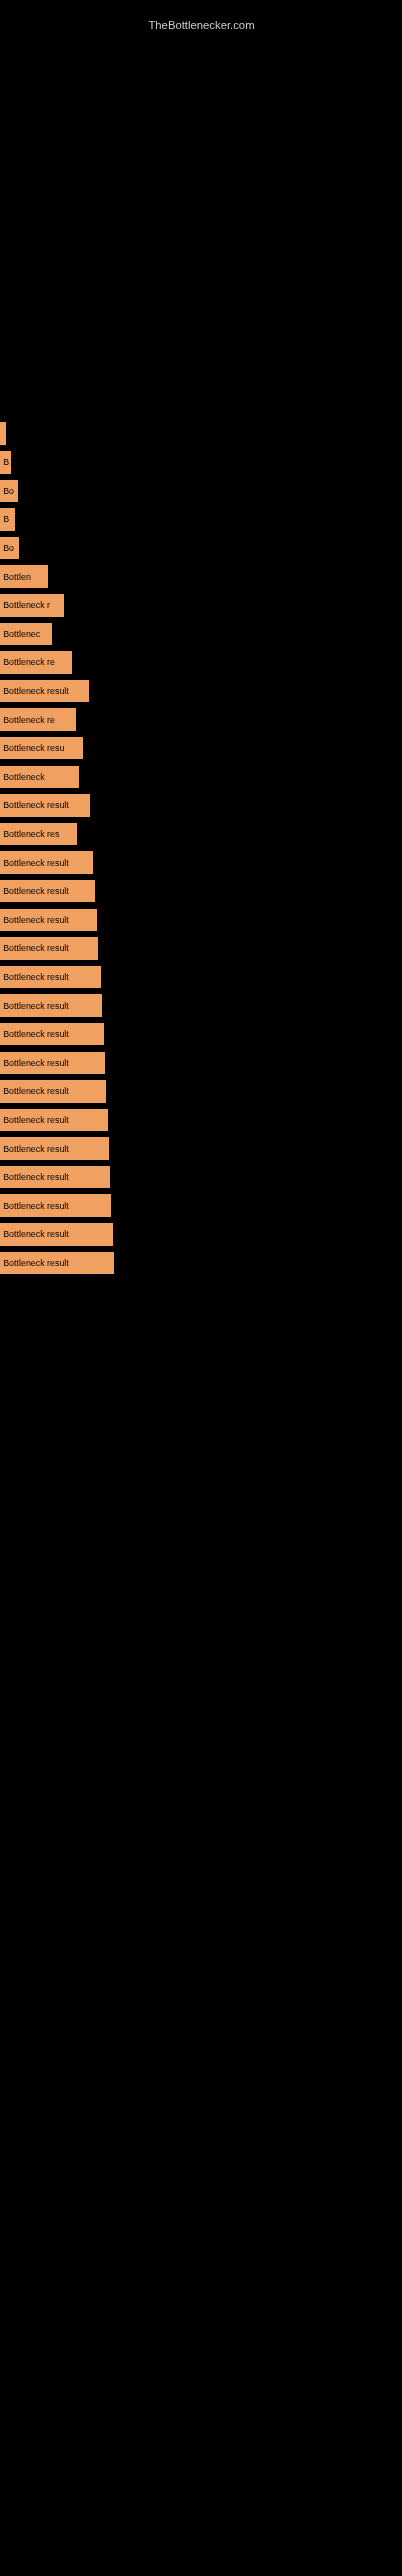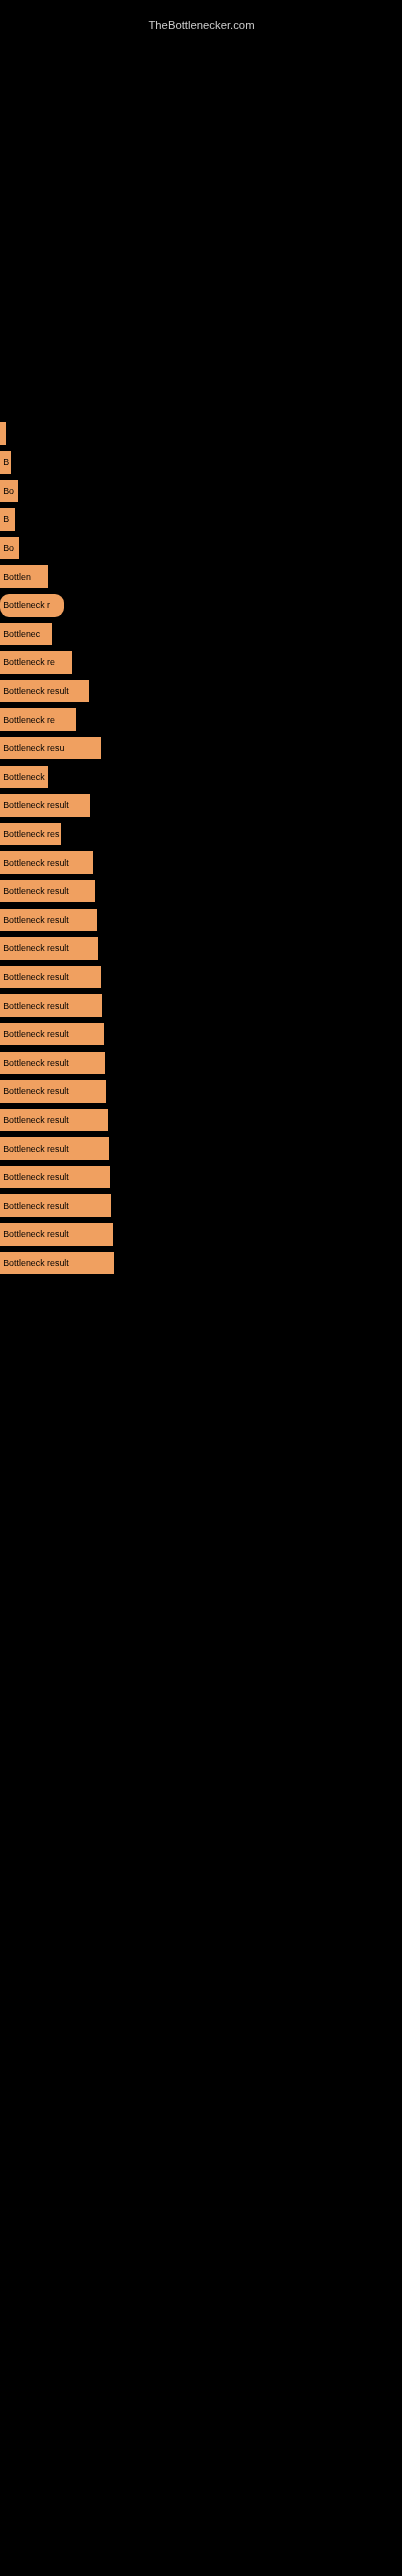--- a/index.html
+++ b/index.html
@@ -76,45 +76,45 @@
     <div class="bar-row">
       <div class="bar-fill" style="width: 14.5px;">B</div>
     </div>
     <div class="bar-row">
       <div class="bar-fill" style="width: 19.3px;">Bo</div>
     </div>
     <div class="bar-row">
       <div class="bar-fill" style="width: 48px;">Bottlen</div>
     </div>
     <div class="bar-row">
-      <div class="bar-fill" style="width: 64px; border-radius: 9px;">Bottleneck r</div>
+      <div class="bar-fill" style="width: 64px;">Bottleneck r</div>
     </div>
     <div class="bar-row">
       <div class="bar-fill" style="width: 52px;">Bottlenec</div>
     </div>
     <div class="bar-row">
       <div class="bar-fill" style="width: 72px;">Bottleneck re</div>
     </div>
     <div class="bar-row">
       <div class="bar-fill" style="width: 89px;">Bottleneck result</div>
     </div>
     <div class="bar-row">
       <div class="bar-fill" style="width: 76px;">Bottleneck re</div>
     </div>
     <div class="bar-row">
-      <div class="bar-fill" style="width: 101px;">Bottleneck resu</div>
+      <div class="bar-fill" style="width: 83px;">Bottleneck resu</div>
     </div>
     <div class="bar-row">
-      <div class="bar-fill" style="width: 48px;">Bottleneck</div>
+      <div class="bar-fill" style="width: 79px;">Bottleneck</div>
     </div>
     <div class="bar-row">
       <div class="bar-fill" style="width: 90px;">Bottleneck result</div>
     </div>
     <div class="bar-row">
-      <div class="bar-fill" style="width: 61px;">Bottleneck res</div>
+      <div class="bar-fill" style="width: 77px;">Bottleneck res</div>
     </div>
     <div class="bar-row">
       <div class="bar-fill" style="width: 93px;">Bottleneck result</div>
     </div>
     <div class="bar-row">
       <div class="bar-fill" style="width: 95px;">Bottleneck result</div>
     </div>
     <div class="bar-row">
       <div class="bar-fill" style="width: 97px;">Bottleneck result</div>
     </div>

